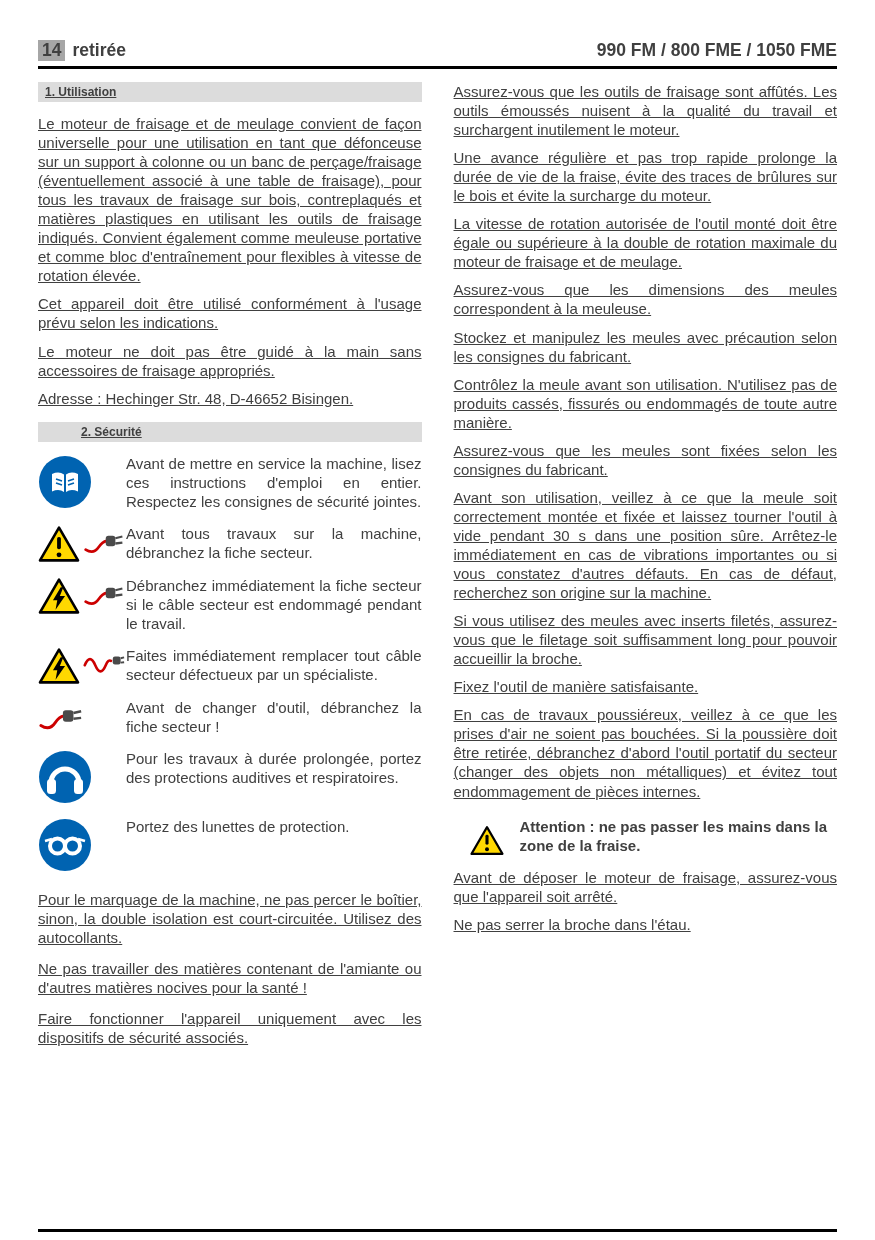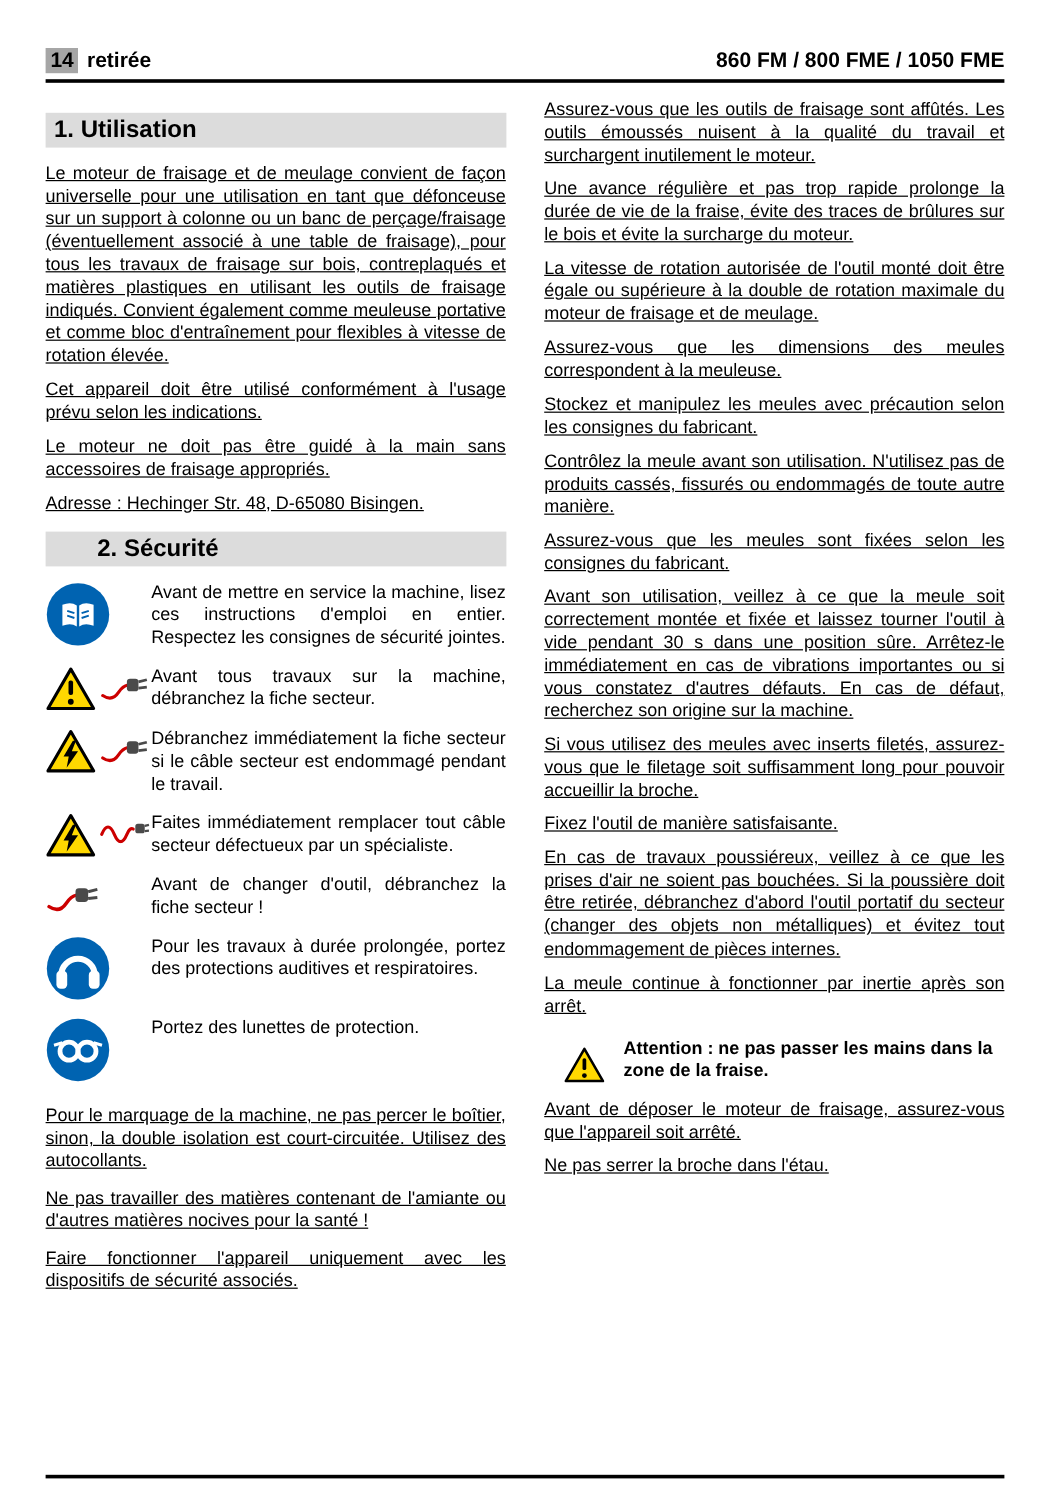--- a/index.html
+++ b/index.html
@@ -1,35 +1,35 @@
 <!DOCTYPE html>
 <html><head>
 <meta charset="utf-8">
 <style>
   * { margin:0; padding:0; box-sizing:border-box; }
   html,body { background:#ffffff; }
   .page {
     width:875px; height:1240px; position:relative; overflow:hidden;
-    background:#ffffff; color:#000000;
+    background:#ffffff; color:#404040;
     font-family:"Liberation Sans", sans-serif; font-size:15px;
     padding:40px 38px 0 38px;
   }
   .hdr {
     display:flex; justify-content:space-between; align-items:flex-end;
     border-bottom:3px solid #000; padding-bottom:5px;
     font-size:17.5px; font-weight:bold;
   }
   .hdr-left { display:flex; align-items:baseline; }
   .page-num { background:#a6a6a6; padding:0 4px; margin-right:7px; }
   .columns { display:flex; gap:32px; margin-top:13px; }
   .col { flex:1 1 0; min-width:0; }
   p.body-p { text-align:justify; line-height:1.27; margin-bottom:9px;text-decoration:underline; }
   .section-title {
-    background:#dcdcdc; font-size:20px; font-weight:bold;
-    padding:3px 7px; margin:12px 0 12px 0;
+    background:#dcdcdc; font-size:12px; font-weight:bold;
+    padding:3px 7px; margin:0 0 12px 0;text-decoration:underline;
   }
   .sec2-title { margin-top:14px;padding-left:43px; }
   .safety-item { display:flex; margin-bottom:13px;justify-content:center; }
   .icon-box {
     width:88px; flex:0 0 88px; display:flex; flex-wrap:wrap;
     align-content:flex-start; align-items:flex-start; gap:3px; padding-top:1px;
   }
   .safety-text { flex:1; text-align:justify; line-height:1.27; }
   .attention { display:flex; gap:16px; align-items:flex-end; margin:16px 0 12px 0; padding-left:16px; }
   .attention p { font-weight:bold; line-height:1.3; }
@@ -39,31 +39,31 @@
 </head>
 <body>
 
 <div class="page">
 
   <div class="hdr">
     <div class="hdr-left">
       <span class="page-num">14</span>
       <span>retirée</span>
     </div>
-    <div>860 FM / 800 FME / 1050 FME</div>
+    <div>990 FM / 800 FME / 1050 FME</div>
   </div>
 
   <div class="columns">
 
     <div class="col">
       <div class="section-title">1. Utilisation</div>
       <p class="body-p">Le moteur de fraisage et de meulage convient de façon universelle pour une utilisation en tant que défonceuse sur un support à colonne ou un banc de perçage/fraisage (éventuellement associé à une table de fraisage), pour tous les travaux de fraisage sur bois, contreplaqués et matières plastiques en utilisant les outils de fraisage indiqués. Convient également comme meuleuse portative et comme bloc d'entraînement pour flexibles à vitesse de rotation élevée.</p>
       <p class="body-p">Cet appareil doit être utilisé conformément à l'usage prévu selon les indications.</p>
       <p class="body-p">Le moteur ne doit pas être guidé à la main sans accessoires de fraisage appropriés.</p>
-      <p class="body-p">Adresse : Hechinger Str. 48, D-65080 Bisingen.</p>
+      <p class="body-p">Adresse : Hechinger Str. 48, D-46652 Bisingen.</p>
 
       <div class="section-title sec2-title">2. Sécurité</div>
 
       <div class="safety-item">
         <div class="icon-box">
           <span>
             <svg width="54" height="54" viewBox="0 0 54 54">
               <circle cx="27" cy="27" r="26" fill="#0063b1"></circle>
               <path d="M14 19 Q21 16 26 19.5 L26 37 Q21 33.5 14 36.5 Z" fill="#ffffff"></path>
               <path d="M40 19 Q33 16 28 19.5 L28 37 Q33 33.5 40 36.5 Z" fill="#ffffff"></path>
@@ -188,21 +188,20 @@
       <p class="body-p">Une avance régulière et pas trop rapide prolonge la durée de vie de la fraise, évite des traces de brûlures sur le bois et évite la surcharge du moteur.</p>
       <p class="body-p">La vitesse de rotation autorisée de l'outil monté doit être égale ou supérieure à la double de rotation maximale du moteur de fraisage et de meulage.</p>
       <p class="body-p">Assurez-vous que les dimensions des meules correspondent à la meuleuse.</p>
       <p class="body-p">Stockez et manipulez les meules avec précaution selon les consignes du fabricant.</p>
       <p class="body-p">Contrôlez la meule avant son utilisation. N'utilisez pas de produits cassés, fissurés ou endommagés de toute autre manière.</p>
       <p class="body-p">Assurez-vous que les meules sont fixées selon les consignes du fabricant.</p>
       <p class="body-p">Avant son utilisation, veillez à ce que la meule soit correctement montée et fixée et laissez tourner l'outil à vide pendant 30 s dans une position sûre. Arrêtez-le immédiatement en cas de vibrations importantes ou si vous constatez d'autres défauts. En cas de défaut, recherchez son origine sur la machine.</p>
       <p class="body-p">Si vous utilisez des meules avec inserts filetés, assurez-vous que le filetage soit suffisamment long pour pouvoir accueillir la broche.</p>
       <p class="body-p">Fixez l'outil de manière satisfaisante.</p>
       <p class="body-p">En cas de travaux poussiéreux, veillez à ce que les prises d'air ne soient pas bouchées. Si la poussière doit être retirée, débranchez d'abord l'outil portatif du secteur (changer des objets non métalliques) et évitez tout endommagement de pièces internes.</p>
-      <p class="body-p">La meule continue à fonctionner par inertie après son arrêt.</p>
 
       <div class="attention">
         <span>
           <svg width="34" height="31" viewBox="0 0 48 44">
             <polygon points="24,3 46,41 2,41" fill="#ffd800" stroke="#000" stroke-width="3" stroke-linejoin="round"></polygon>
             <rect x="21.8" y="14" width="4.4" height="14" rx="2" fill="#000"></rect>
             <circle cx="24" cy="34.5" r="2.8" fill="#000"></circle>
           </svg>
         </span>
         <p>Attention : ne pas passer les mains dans la zone de la fraise.</p>

